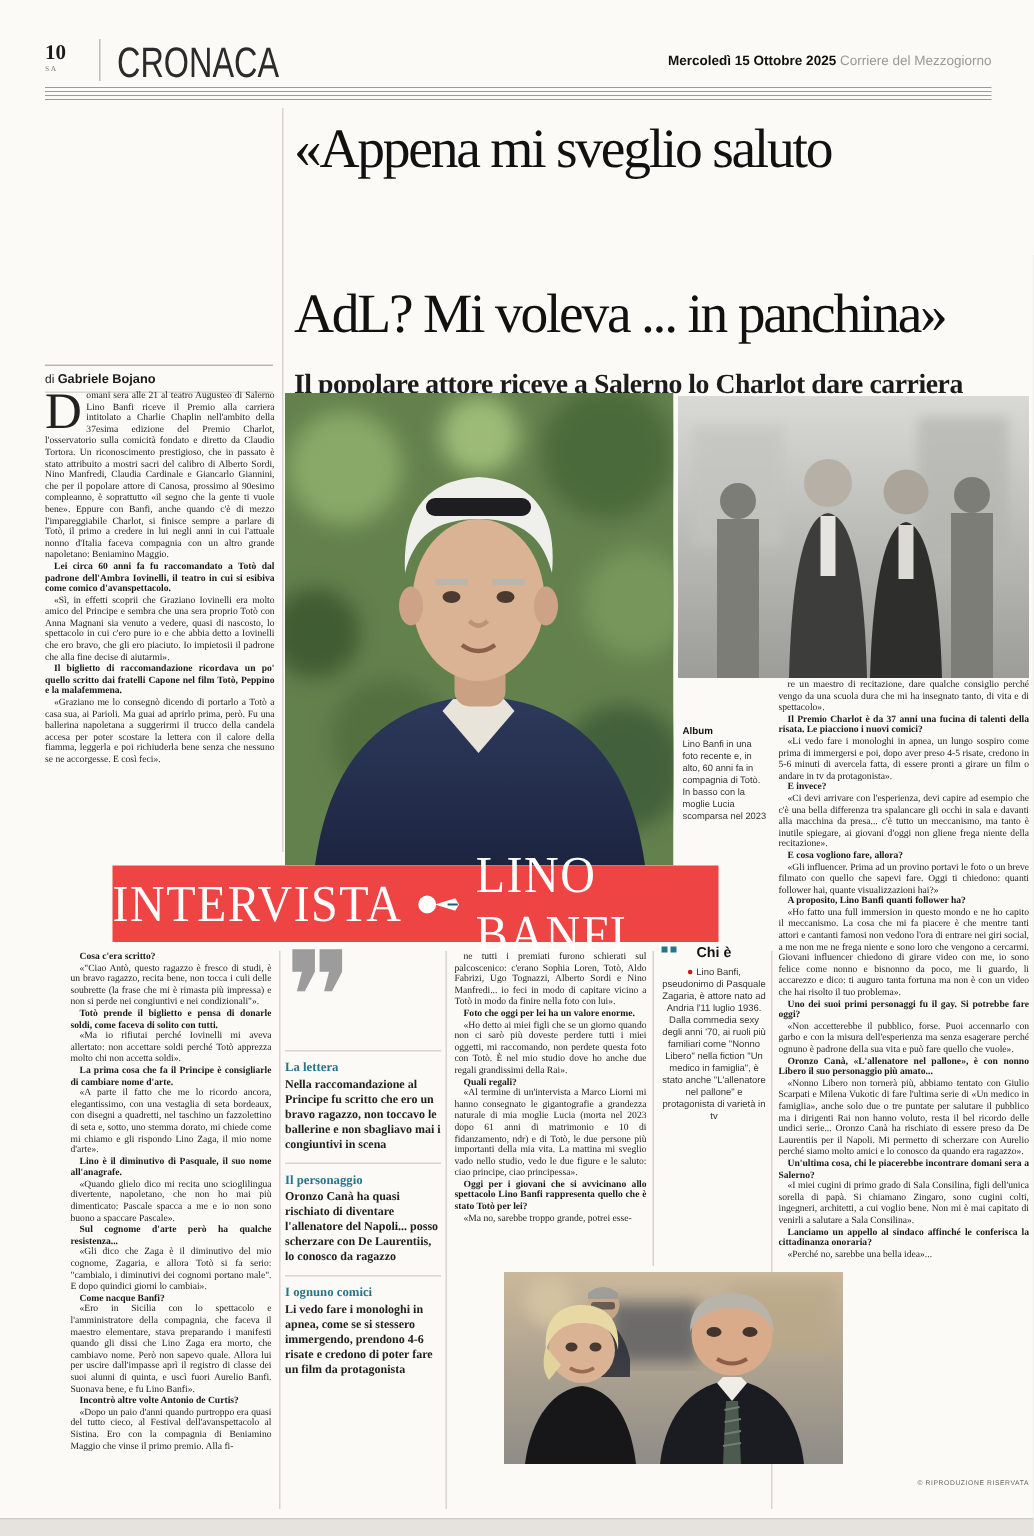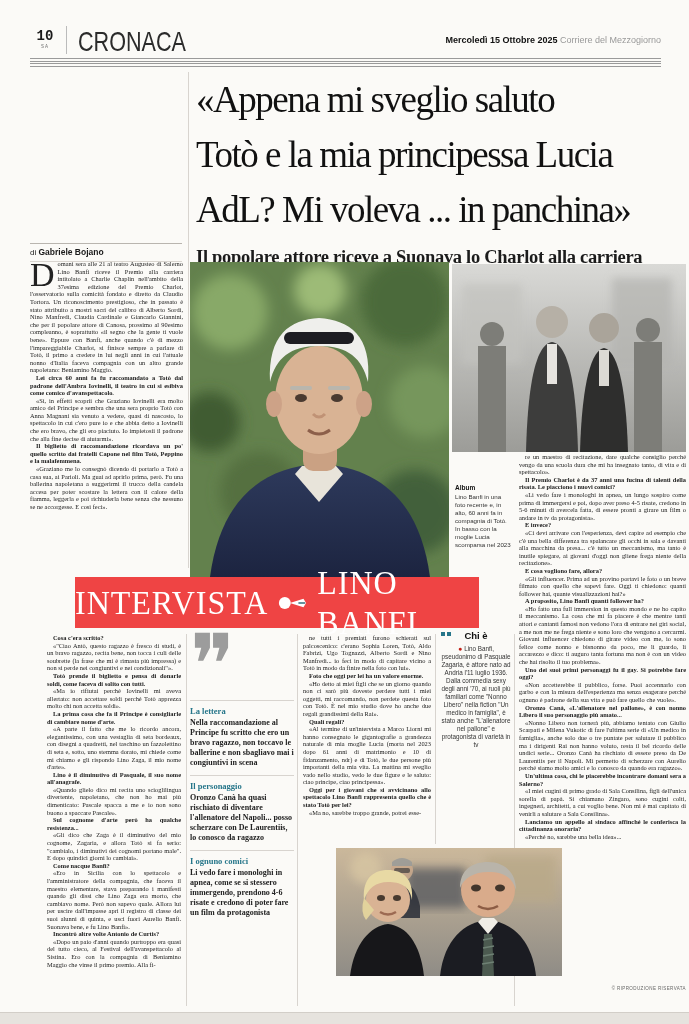--- a/index.html
+++ b/index.html
@@ -4,22 +4,22 @@
 <style>
   * { margin:0; padding:0; box-sizing:border-box; }
   html,body { background:#e9e7e3; }
   .page {
     position:relative; width:689px; height:1024px; margin:0 auto;
     background:#fbfaf7; overflow:hidden; color:#1a1a1a;
     font-family:"Liberation Serif", serif;
   }
   
   .masthead { position:absolute; left:30px; right:28px; top:26px; height:30px; }
-  .pagenum { position:absolute; left:0; top:2px; width:30px; text-align:center;
-    font-family:Liberation Mono, monospace; font-weight:bold; font-size:14px; }
+  .pagenum { position:absolute; left:0; top:2px; width:30px; text-align:left;
+    font-family:Liberation Serif, serif; font-weight:bold; font-size:14px; }
   .pagenum small { display:block; font-size:5px; font-weight:normal; color:#777; letter-spacing:1px;}
   .mast-div { position:absolute; left:36px; top:0; width:1px; height:28px; background:#bbb; }
   .section-name { position:absolute; left:48px; top:0px;
     font-family:"Liberation Sans", sans-serif; font-size:27px; font-weight:400;
     letter-spacing:0px; color:#2b2b2b; transform:scaleX(.8) scaleY(1.05); transform-origin:left top; }
   .mast-right { position:absolute; right:0; top:9px; font-family:"Liberation Sans", sans-serif; font-size:9px; }
   .mast-right b { color:#111; }
   .mast-right span { color:#999;text-align:center; }
   .staff-rules { position:absolute; left:30px; right:28px; top:58px; height:9px;
     background:repeating-linear-gradient(to bottom,#9a9a9a 0,#9a9a9a 1px,transparent 1px,transparent 2.6px); }
@@ -92,25 +92,25 @@
 
   <div class="vr" style="left:188px; top:72px; height:496px;"></div>
   <div class="vr" style="left:186px; top:634px; height:372px;"></div>
   <div class="vr" style="left:297px; top:634px; height:372px;"></div>
   <div class="vr" style="left:435px; top:634px; height:210px;"></div>
   <div class="vr" style="left:514px; top:634px; height:372px;"></div>
 
   <div class="headline-block">
     <h1 class="headline">
       <span>«Appena mi sveglio saluto</span><br>
-      <span>Totò e la mia principessa Lucia</span><br>
+      <br>
       <span>AdL? Mi voleva ... in panchina»</span>
     </h1>
     <h2 class="subhead">
-      <span>Il popolare attore riceve a Suonava lo Charlot alla carriera</span><br>
+      <span>Il popolare attore riceve a Salerno lo Charlot dare carriera</span><br>
       <span>«I giovani influencer vogliono me come attore nei video»</span>
     </h2>
   </div>
 
   <div class="byline">
     <span>di</span>
     <b>Gabriele Bojano</b>
   </div>
 
   <div class="bodycol col-left-top">

